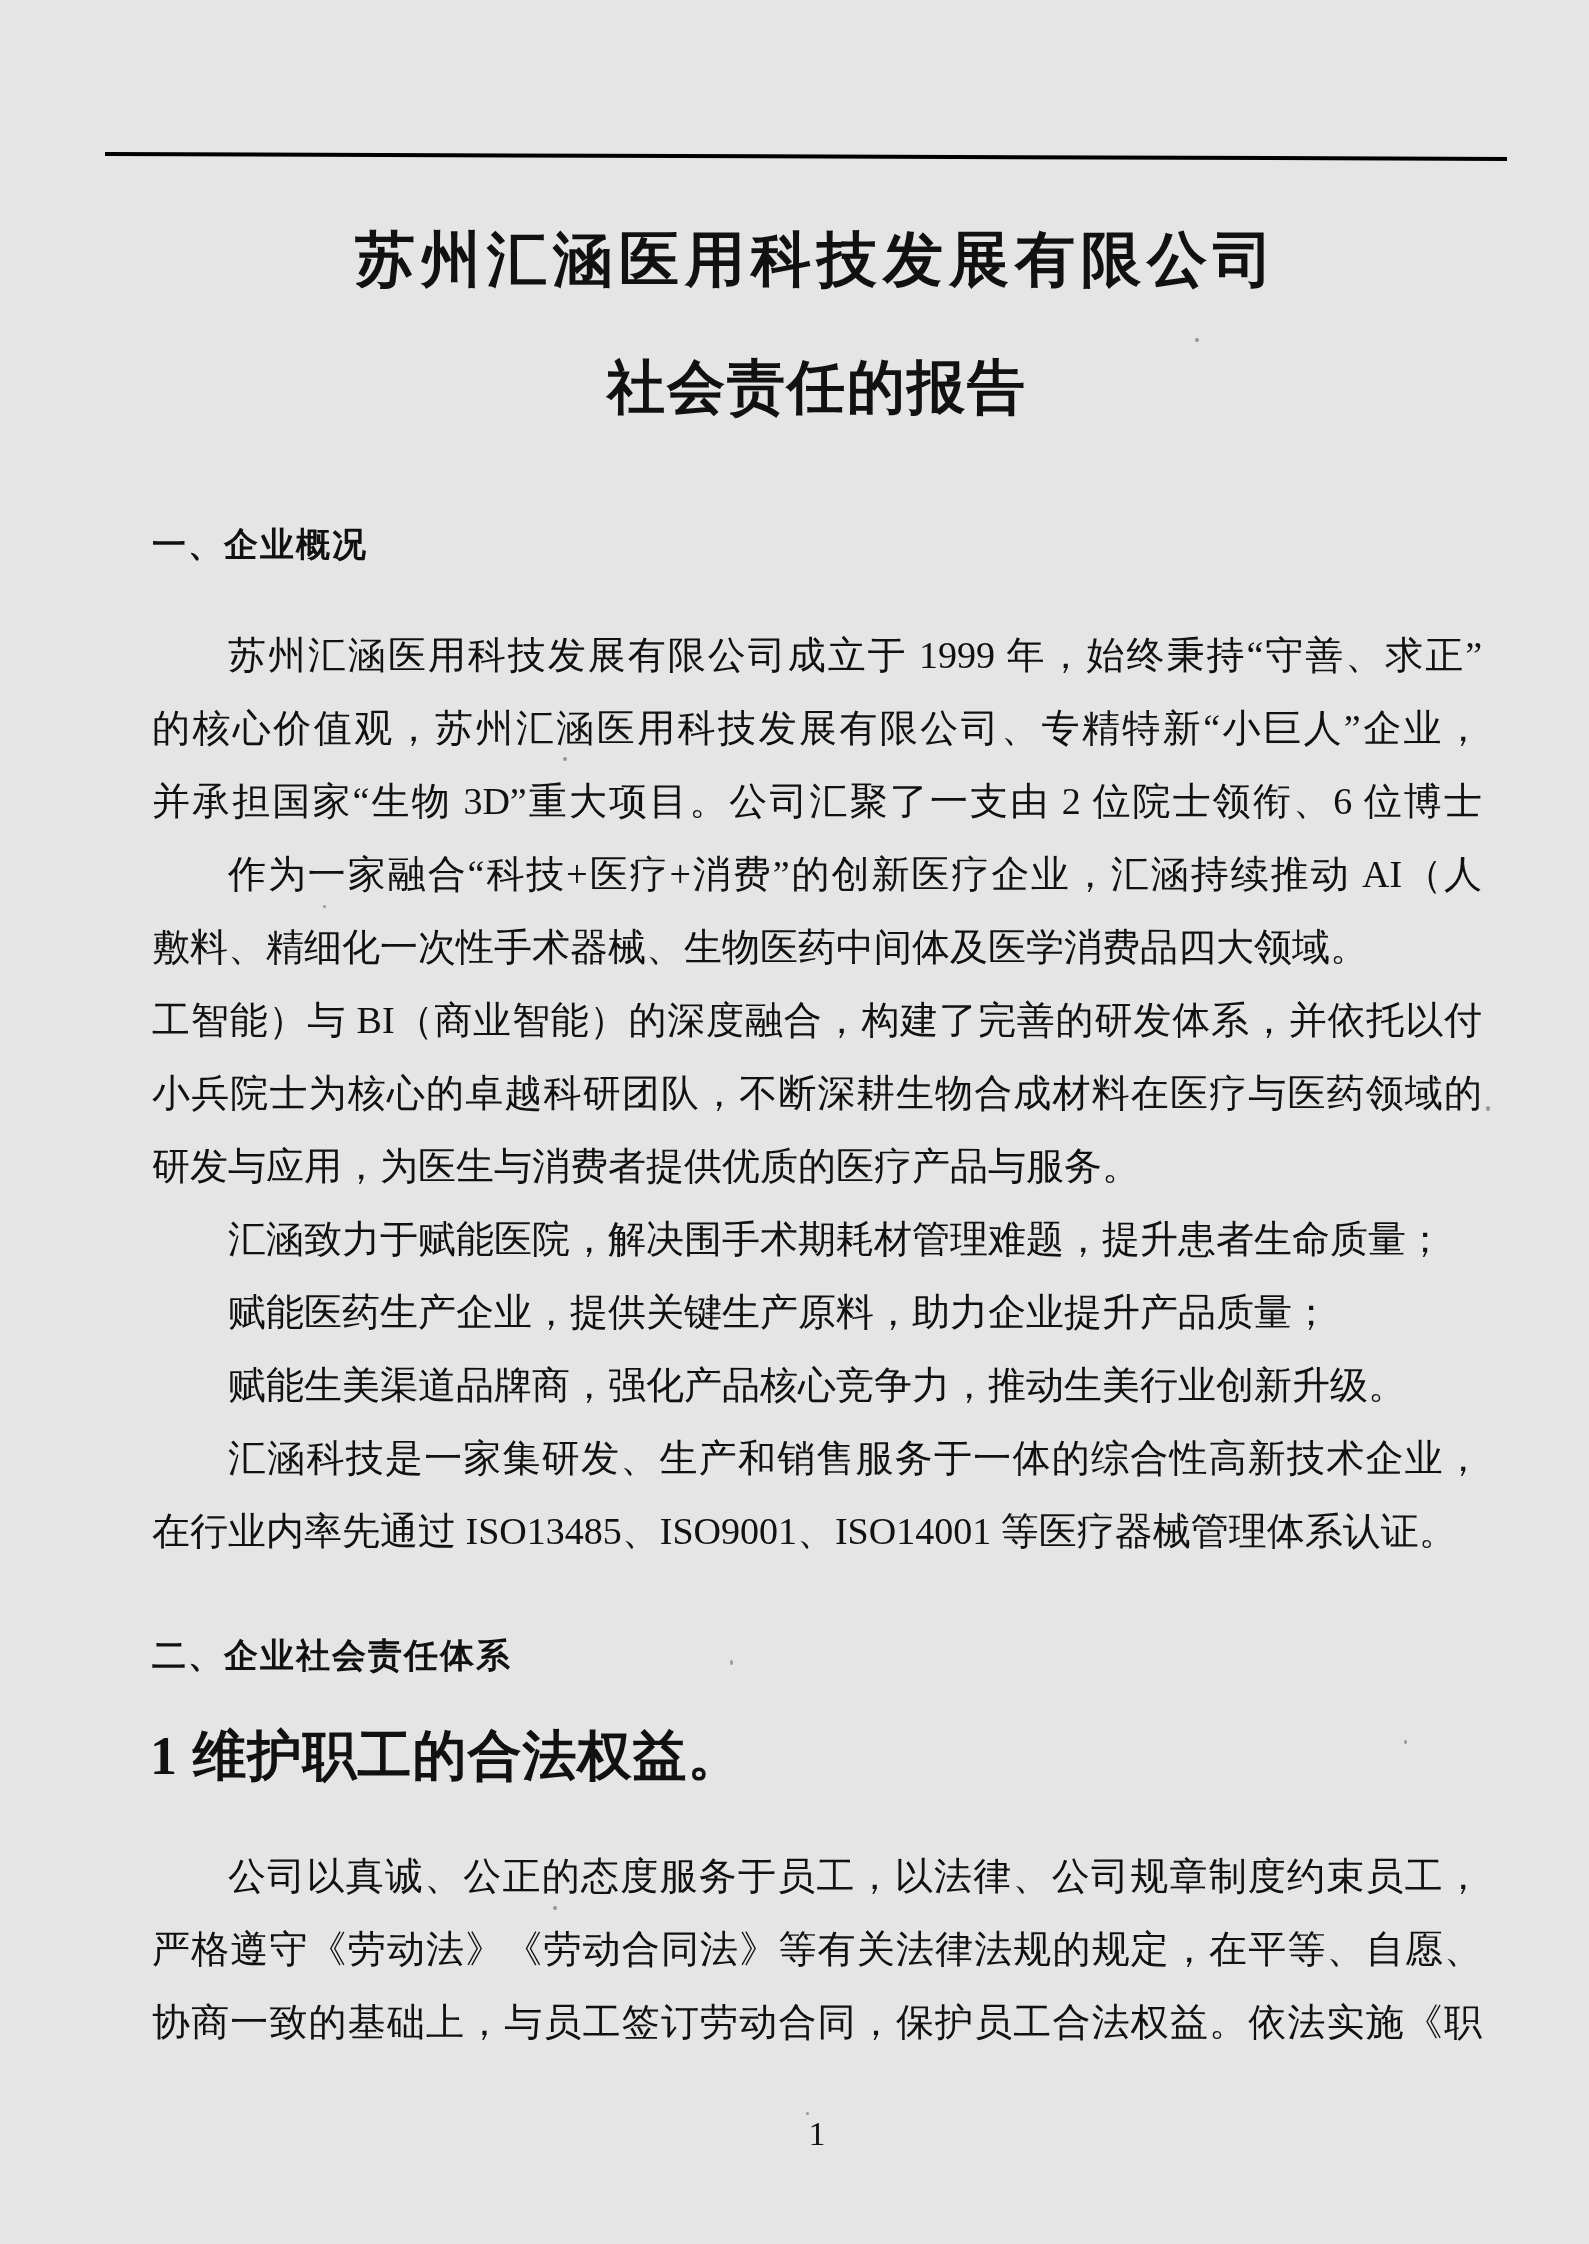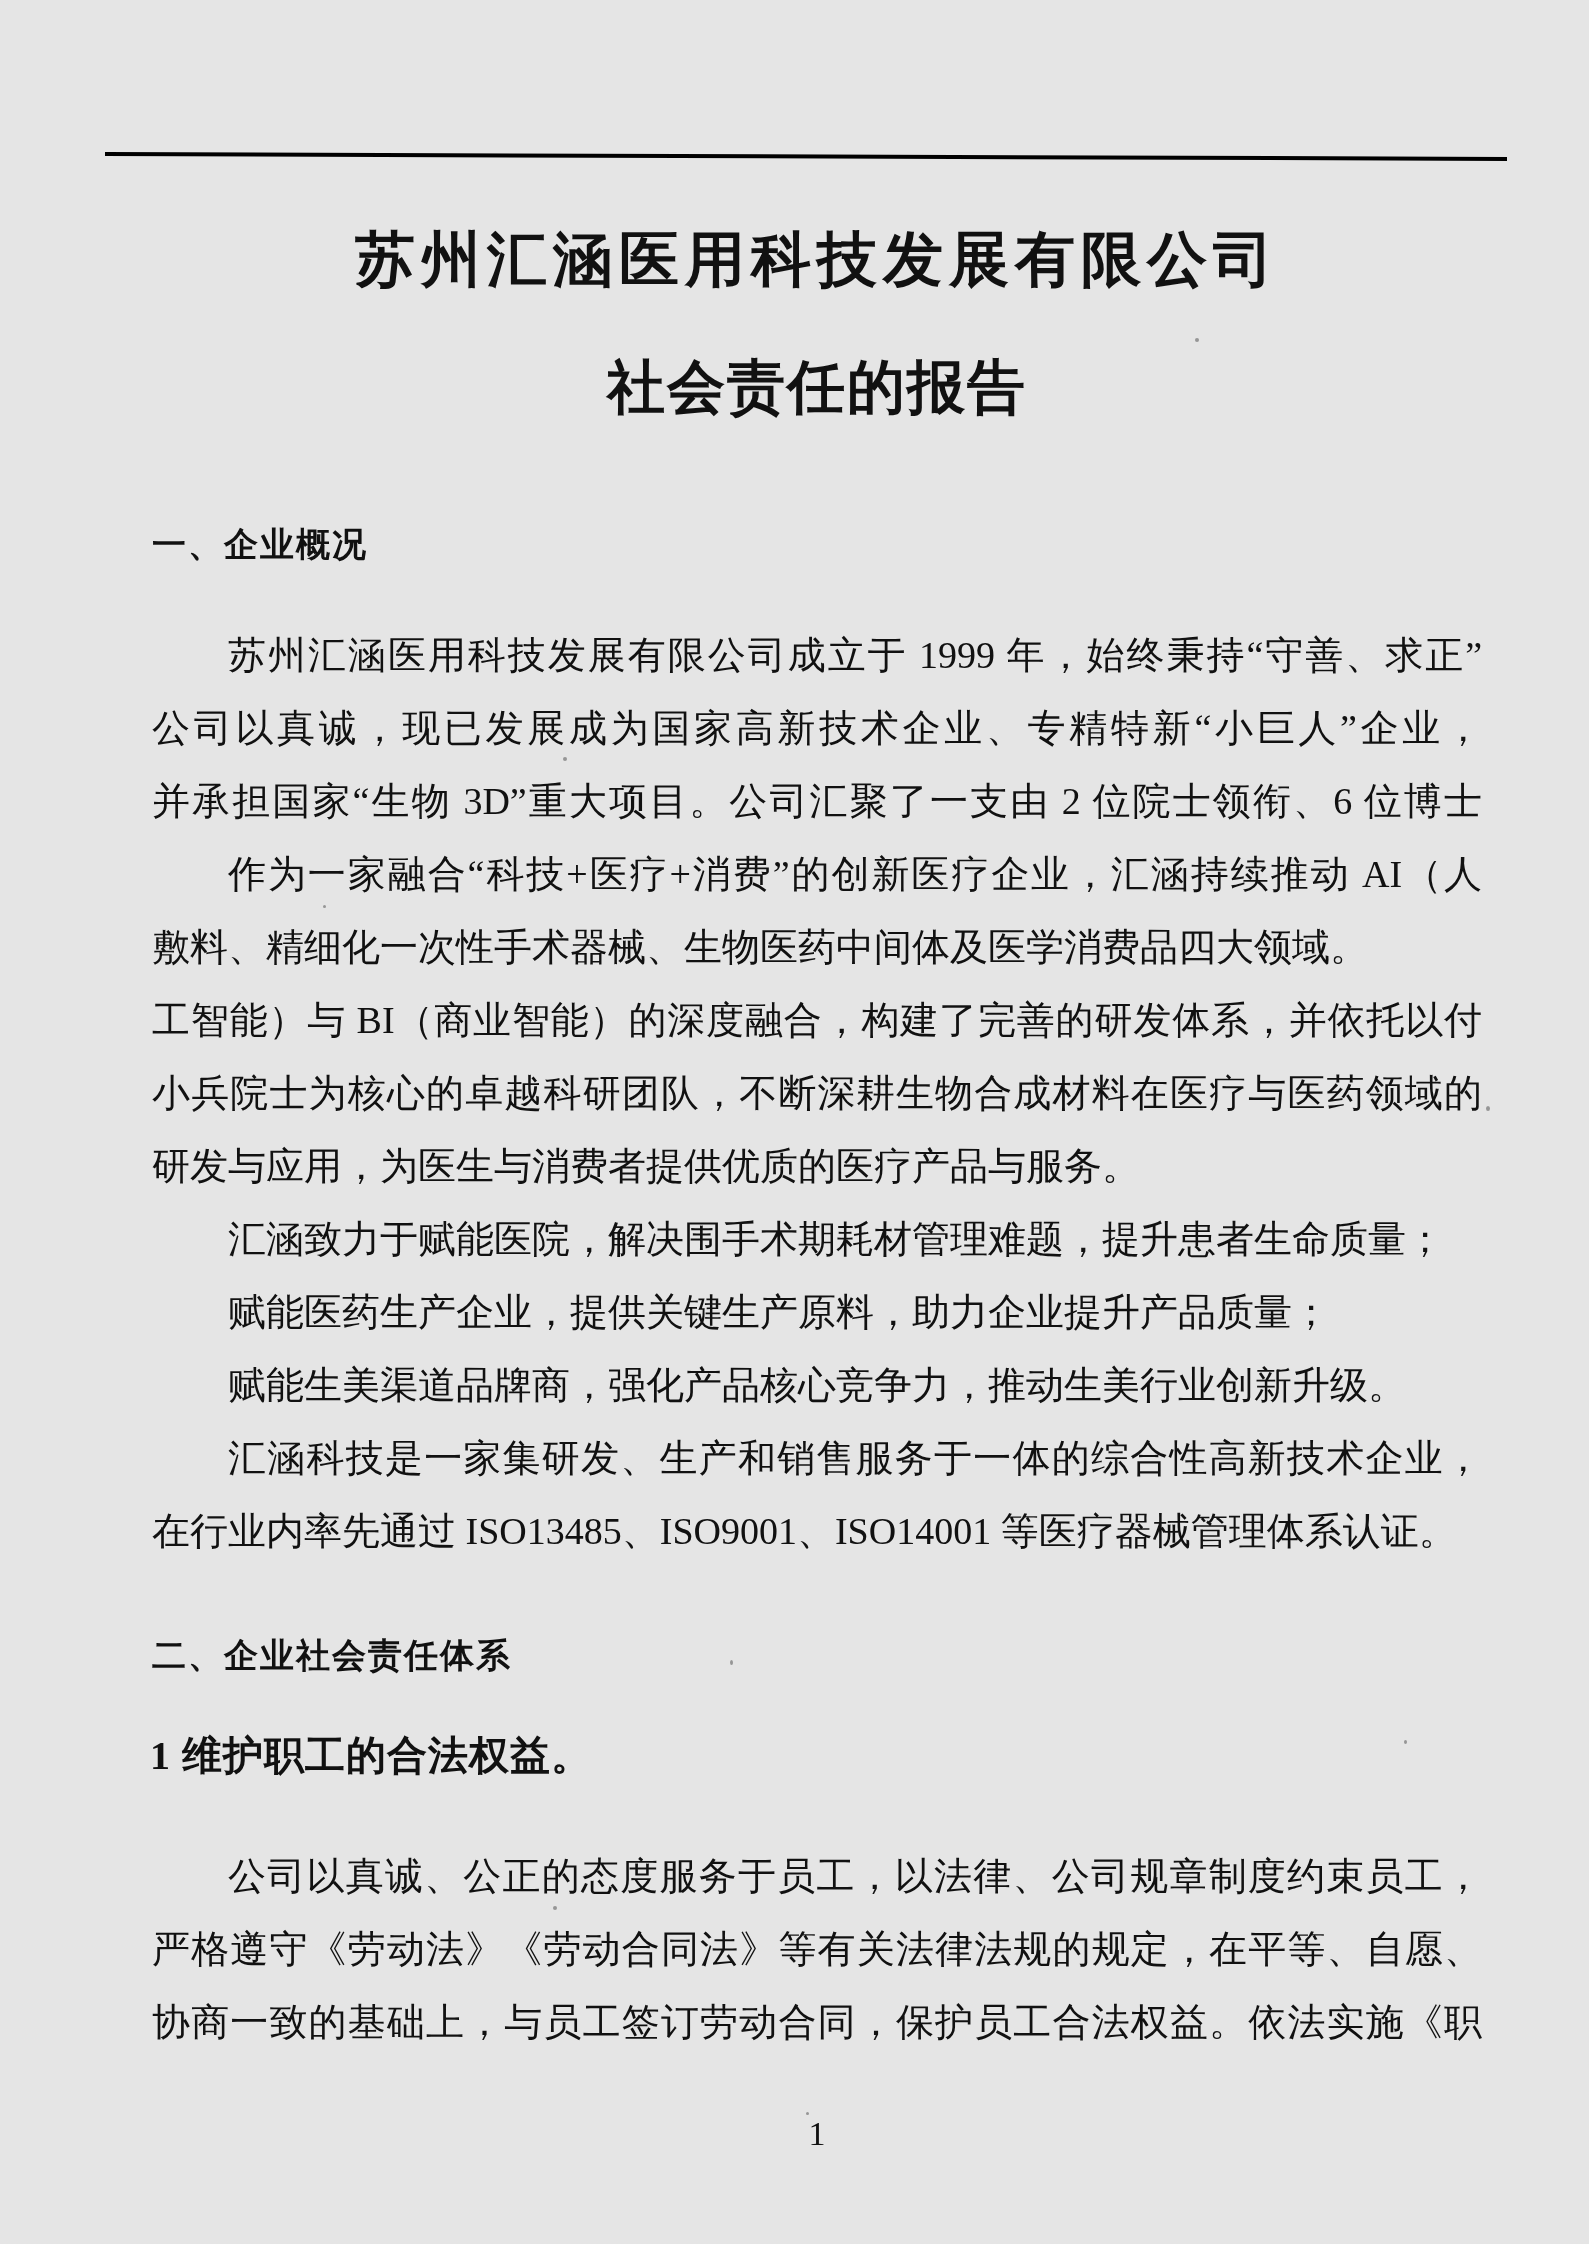--- a/index.html
+++ b/index.html
@@ -21,21 +21,21 @@
   }
   .t1{top:224px;font-size:60px;letter-spacing:6px;line-height:73px;}
   .t2{top:351px;font-size:58px;letter-spacing:2px;line-height:73px;}
   .h1,.h2{
     position:absolute;left:152px;font-size:34px;font-weight:700;
     letter-spacing:2px;line-height:52px;white-space:nowrap;
   }
   .h1{top:519px;}
   .h2{top:1630px;}
   .h3{
-    position:absolute;left:150px;top:1731px;font-size:40px;font-weight:700;
+    position:absolute;left:150px;top:1731px;font-size:54px;font-weight:700;
     letter-spacing:1px;line-height:50px;white-space:nowrap;
   }
   .flow{
     position:absolute;left:152px;width:1330px;
     font-size:38px;line-height:73px;
   }
   .flow1{top:619px;}
   .flow2{top:1840px;}
   .line{height:73px;box-sizing:border-box;overflow:visible;white-space:nowrap;}
   .line.just{white-space:normal;text-align:justify;text-align-last:justify;}
@@ -53,21 +53,21 @@
 
   <div class="rule"></div>
 
   <div class="title t1">苏州汇涵医用科技发展有限公司</div>
   <div class="title t2">社会责任的报告</div>
 
   <div class="h1">一、企业概况</div>
 
   <div class="flow flow1">
     <div class="line just ind">苏州汇涵医用科技发展有限公司成立于 1999 年，始终秉持“守善、求正”</div>
-    <div class="line just">公司以真诚，现已发展成为国家高新技术企业、专精特新“小巨人”企业，</div>
+    <div class="line just">的核心价值观，苏州汇涵医用科技发展有限公司、专精特新“小巨人”企业，</div>
     <div class="line just">并承担国家“生物 3D”重大项目。公司汇聚了一支由 2 位院士领衔、6 位博士</div>
     <div class="line just ind">作为一家融合“科技+医疗+消费”的创新医疗企业，汇涵持续推动 AI（人</div>
 
     <div class="line">敷料、精细化一次性手术器械、生物医药中间体及医学消费品四大领域。</div>
     <div class="line just">工智能）与 BI（商业智能）的深度融合，构建了完善的研发体系，并依托以付</div>
     <div class="line just">小兵院士为核心的卓越科研团队，不断深耕生物合成材料在医疗与医药领域的</div>
     <div class="line">研发与应用，为医生与消费者提供优质的医疗产品与服务。</div>
 
     <div class="line ind">汇涵致力于赋能医院，解决围手术期耗材管理难题，提升患者生命质量；</div>
     <div class="line ind">赋能医药生产企业，提供关键生产原料，助力企业提升产品质量；</div>

